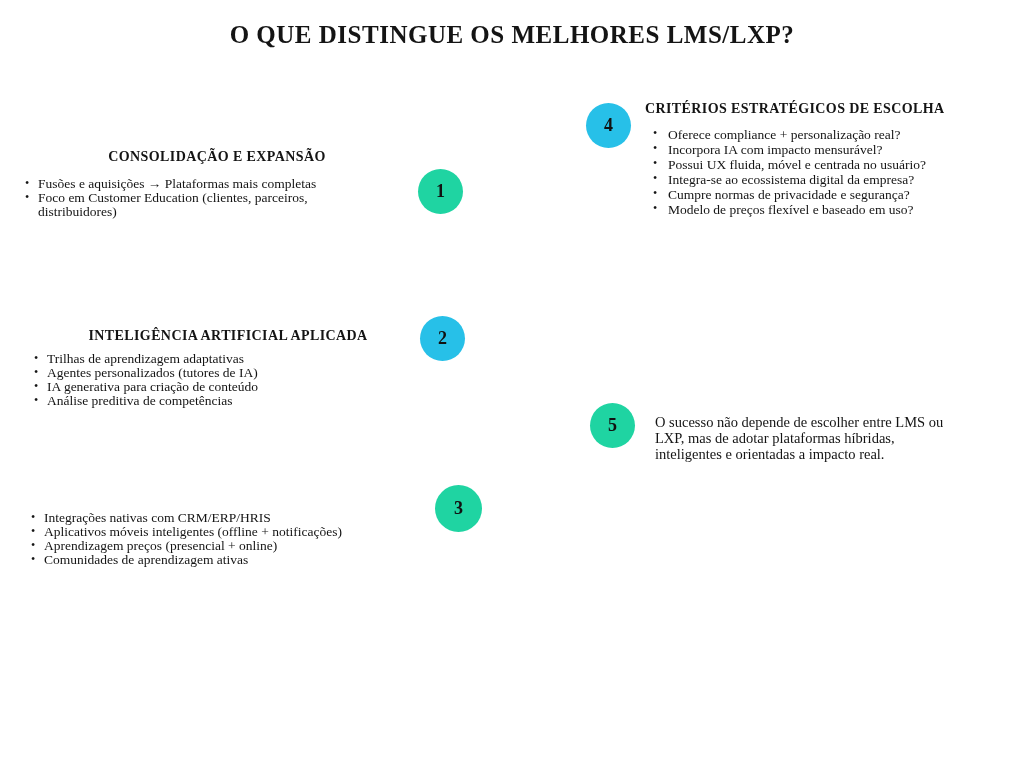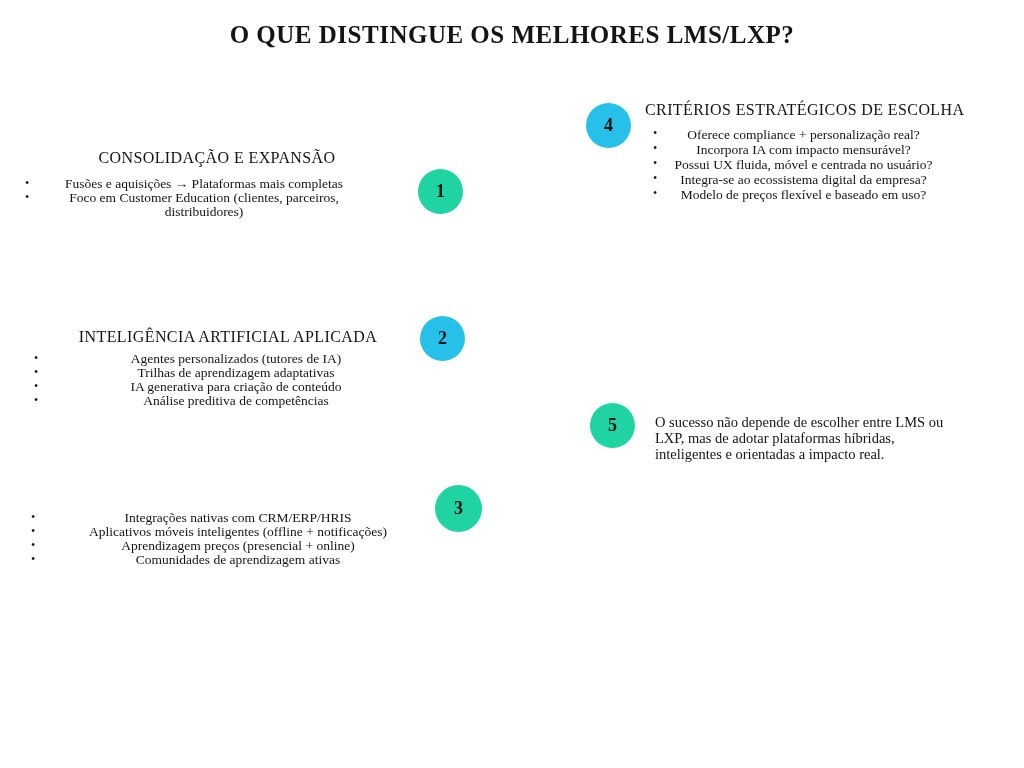--- a/index.html
+++ b/index.html
@@ -13,25 +13,25 @@
   .slide { position: relative; width: 1024px; height: 592px; background: #ffffff; }
 
   .title {
     position: absolute; top: 21px; left: 0; width: 1024px;
     text-align: center;
     font-size: 25px; font-weight: bold; letter-spacing: 0.5px;
   }
 
   .heading {
     position: absolute;
-    font-size: 16px; font-weight: normal; letter-spacing: 0.4px;
+    font-size: 14px; font-weight: bold; letter-spacing: 0.4px;
   }
   .heading.centered { text-align: center; padding-left: 20px; }
 
-  ul.bullets { position: absolute; list-style: none; text-align: center; }
+  ul.bullets { position: absolute; list-style: none; }
   ul.bullets li {
     position: relative;
     font-size: 13.5px;
   }
   ul.bullets li::before {
     content: "\2022";
     position: absolute; left: 1px; top: -1px;
     font-size: 12px;
   }
   ul.bullets-left li  { padding-left: 14px; line-height: 14px; }
@@ -78,22 +78,22 @@
   <ul id="l1" class="bullets bullets-left">
       <li>Fusões e aquisições → Plataformas mais completas</li>
       <li>Foco em Customer Education (clientes, parceiros, distribuidores)</li>
     </ul>
   <div id="b1" class="badge badge-teal">
     <span>1</span>
   </div>
 
   <h2 id="h2" class="heading centered">INTELIGÊNCIA ARTIFICIAL APLICADA</h2>
   <ul id="l2" class="bullets bullets-left">
+      <li>Trilhas de aprendizagem adaptativas</li>
       <li>Agentes personalizados (tutores de IA)</li>
-      <li>Trilhas de aprendizagem adaptativas</li>
       <li>IA generativa para criação de conteúdo</li>
       <li>Análise preditiva de competências</li>
     </ul>
   <div id="b2" class="badge badge-cyan">
     <span>2</span>
   </div>
 
   <ul id="l3" class="bullets bullets-left">
       <li>Integrações nativas com CRM/ERP/HRIS</li>
       <li>Aplicativos móveis inteligentes (offline + notificações)</li>
@@ -106,20 +106,21 @@
 
   <div id="b4" class="badge badge-cyan">
     <span>4</span>
   </div>
   <h2 id="h4" class="heading">CRITÉRIOS ESTRATÉGICOS DE ESCOLHA</h2>
   <ul id="l4" class="bullets bullets-right">
       <li>Oferece compliance + personalização real?</li>
       <li>Incorpora IA com impacto mensurável?</li>
       <li>Possui UX fluida, móvel e centrada no usuário?</li>
       <li>Integra-se ao ecossistema digital da empresa?</li>
+      <li>Cumpre normas de privacidade e segurança?</li>
       <li>Modelo de preços flexível e baseado em uso?</li>
     </ul>
 
   <div id="b5" class="badge badge-teal">
     <span>5</span>
   </div>
   <p id="conclusion">O sucesso não depende de escolher entre LMS ou LXP,  mas de adotar plataformas híbridas, inteligentes e orientadas a impacto real.</p>
 
 </div>
 

